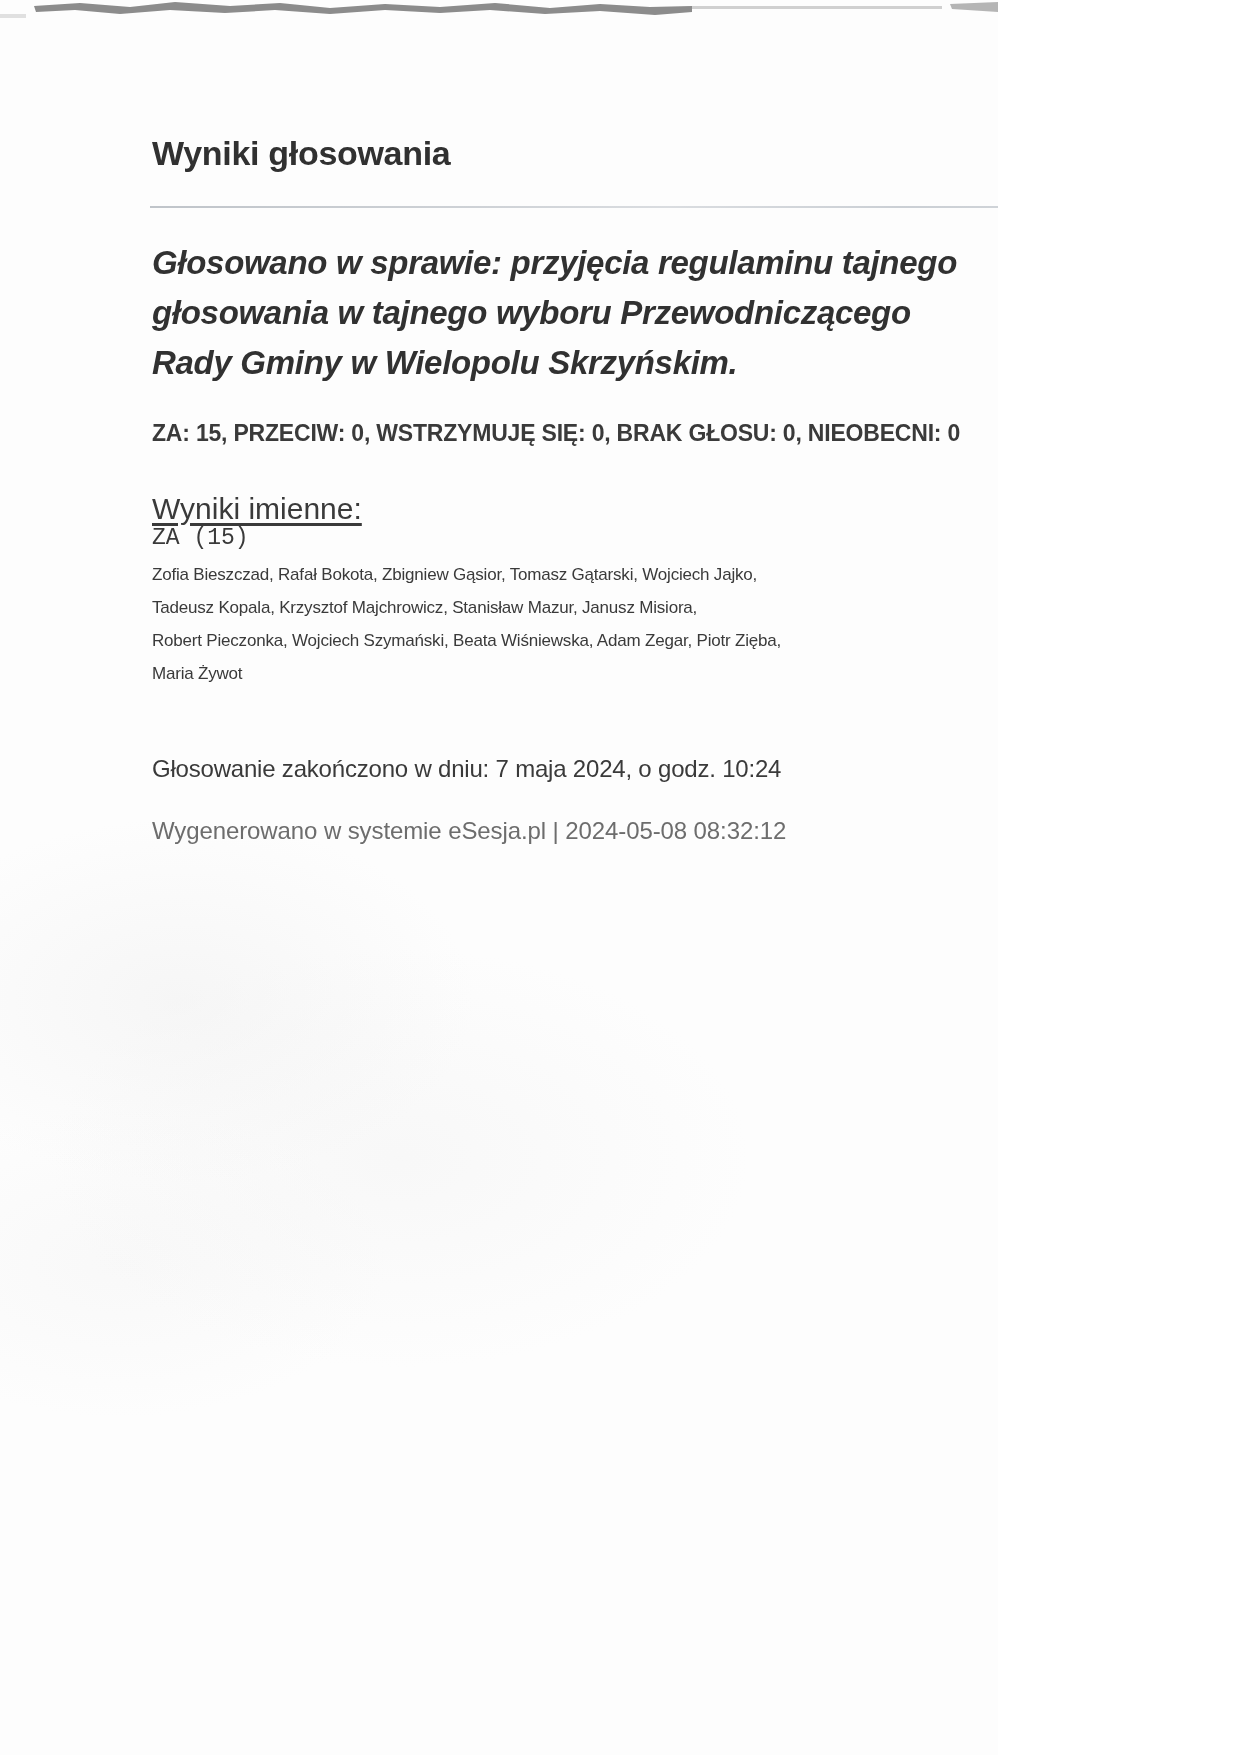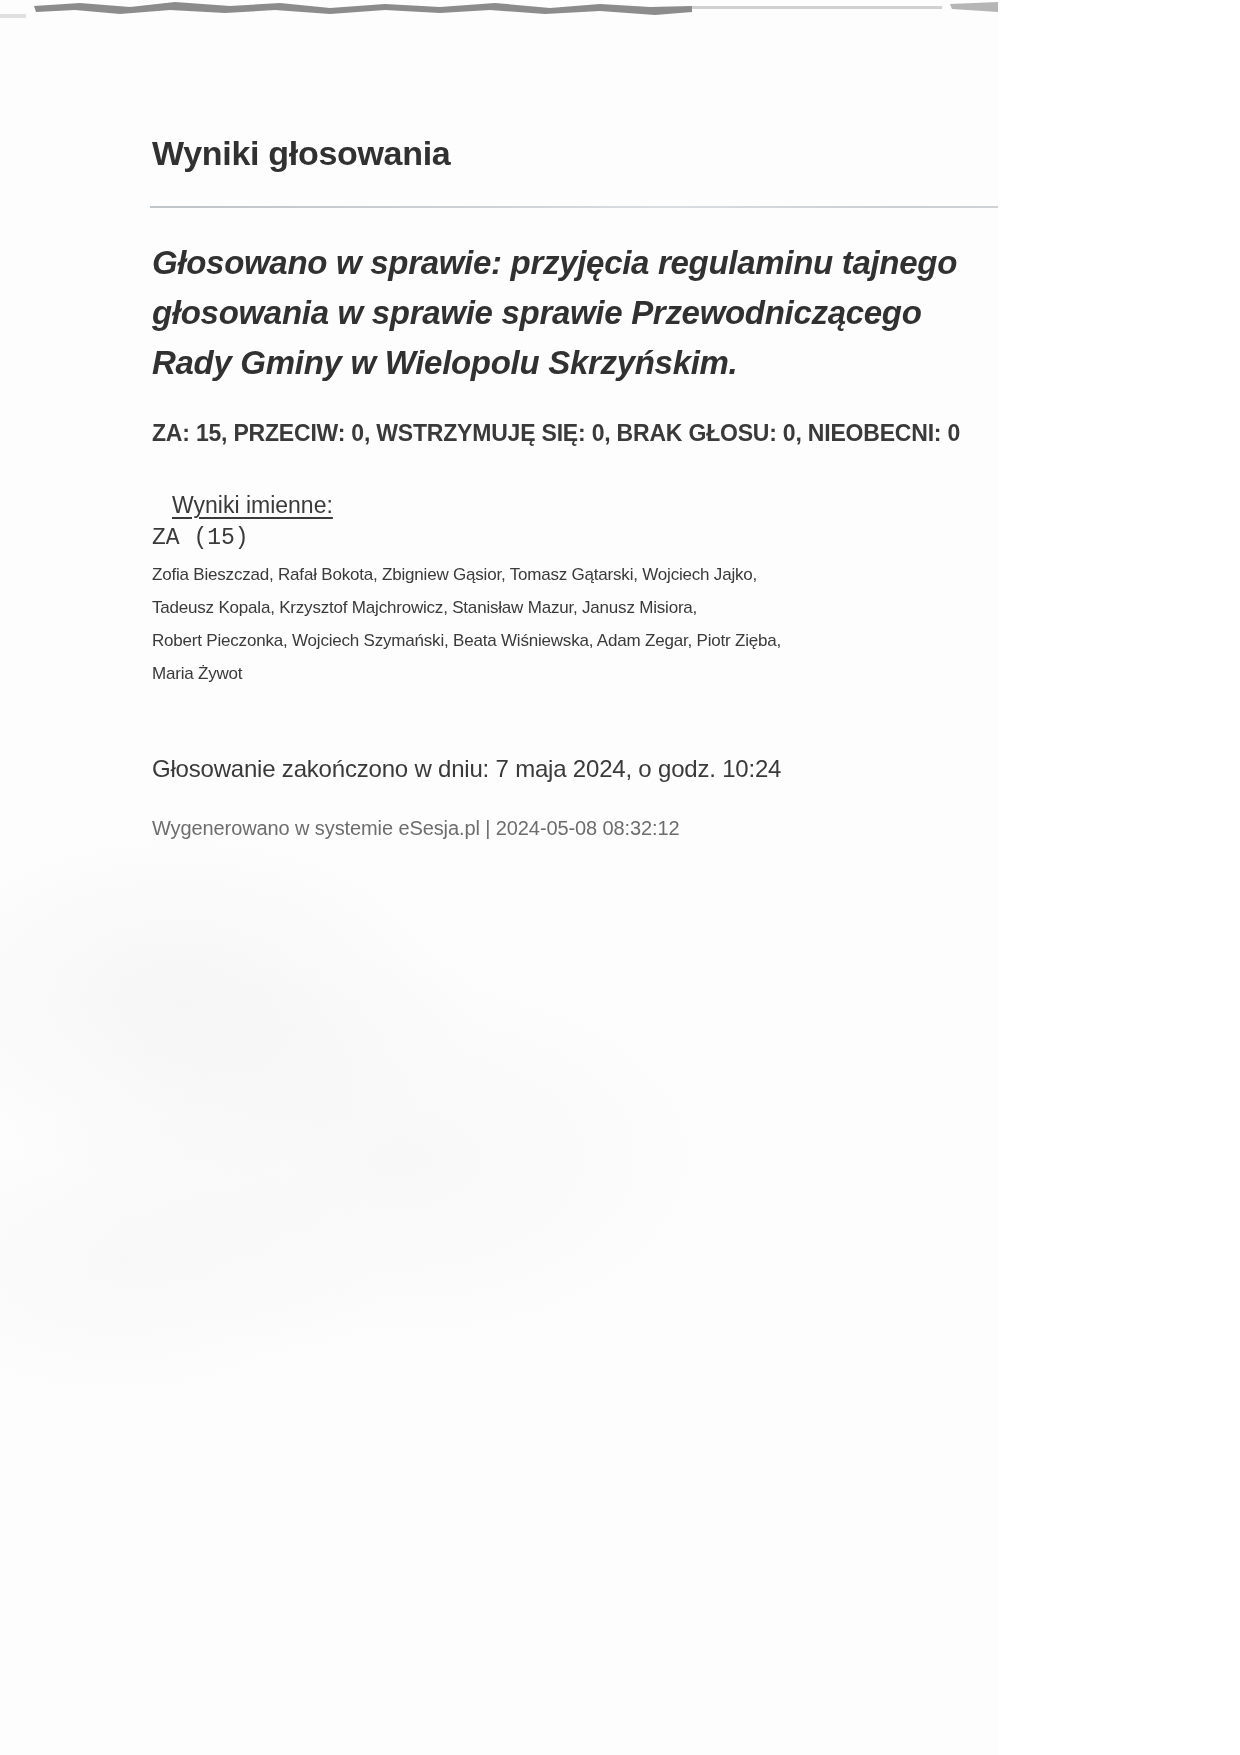--- a/index.html
+++ b/index.html
@@ -56,25 +56,24 @@
     left: 152px; top: 420px;
     font-size: 23px;
     letter-spacing: -0.2px;
     color: #3a3a3a;
     white-space: nowrap;
     font-weight: bold;
   }
   .named-results-label {
     position: absolute;
     left: 152px; top: 492px;
-    font-size: 23px;
+    font-size: 30px;
     color: #3a3a3a;
     text-decoration: underline;
     text-underline-offset: 4px;
-    margin-left: 20px;
   }
   .za-group-heading {
     position: absolute;
     left: 152px; top: 525px;
     font-size: 23px;
     color: #3a3a3a;
     font-family: Liberation Mono, monospace;
   }
   .za-names {
     position: absolute;
@@ -89,21 +88,21 @@
     position: absolute;
     left: 152px; top: 755px;
     font-size: 24px;
     letter-spacing: -0.2px;
     color: #3a3a3a;
     white-space: nowrap;
   }
   .generated-footer {
     position: absolute;
     left: 152px; top: 817px;
-    font-size: 20px;
+    font-size: 24px;
     letter-spacing: -0.1px;
     color: #6d6d6d;
     white-space: nowrap;
   }
 </style>
 </head>
 <body>
 
 <div class="page">
 
@@ -114,21 +113,21 @@
     <polygon fill="#7a7a7a" opacity="0.55" points="950,4 1000,2 1060,6 1110,3 1160,7 1210,3 1240,6 1240,11 1200,12 1150,9 1100,12 1050,9 1000,12 952,9"></polygon>
     <rect x="0" y="14" width="26" height="4" fill="#a8a8a8" opacity="0.35"></rect>
   </svg>
 
   <div class="doc-title">Wyniki głosowania</div>
 
   <div class="title-divider"></div>
 
   <div class="subject-heading">
     <div>Głosowano w sprawie: przyjęcia regulaminu tajnego</div>
-    <div>głosowania w sprawie sprawie Przewodniczącego</div>
+    <div>głosowania w tajnego wyboru Przewodniczącego</div>
     <div>Rady Gminy w Wielopolu Skrzyńskim.</div>
   </div>
 
   <div class="vote-summary">ZA: 15, PRZECIW: 0, WSTRZYMUJĘ SIĘ: 0, BRAK GŁOSU: 0, NIEOBECNI: 0</div>
 
   <div class="named-results-label">Wyniki imienne:</div>
 
   <div class="za-group-heading">ZA (15)</div>
 
   <div class="za-names">

